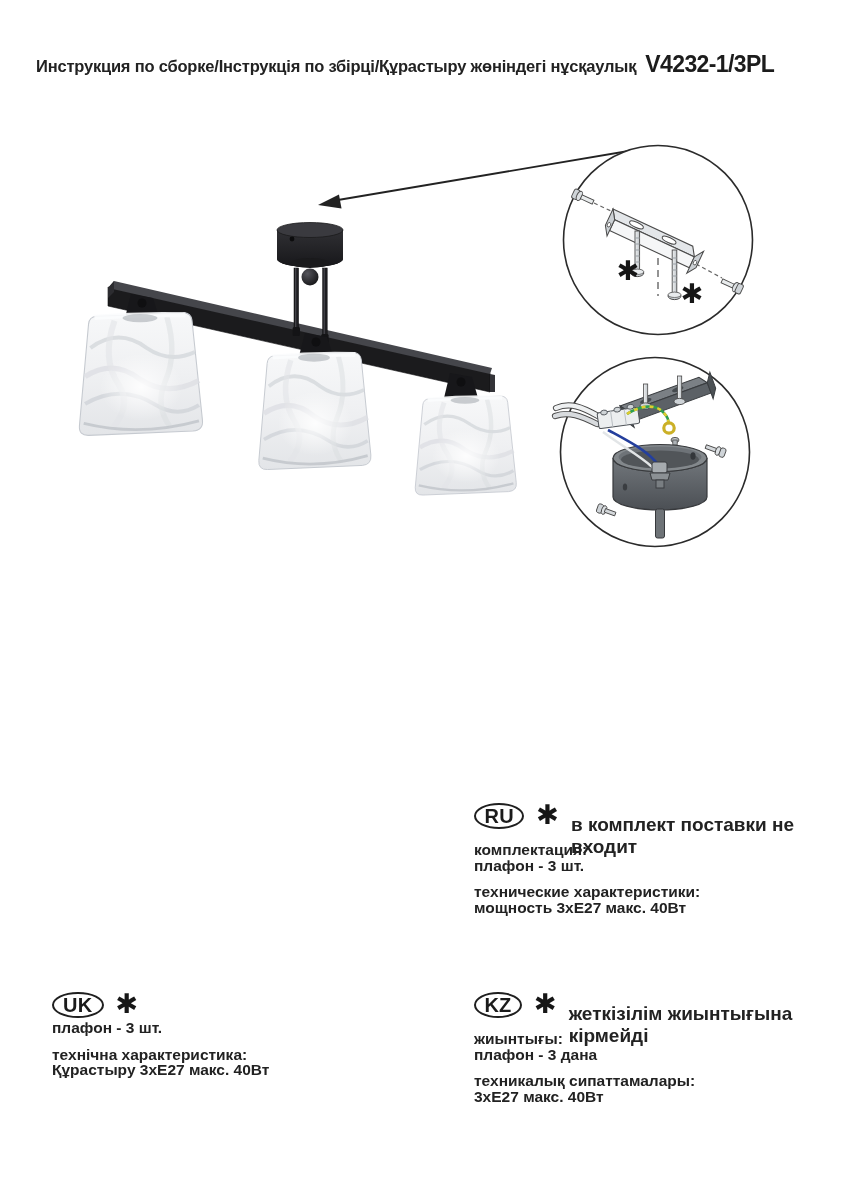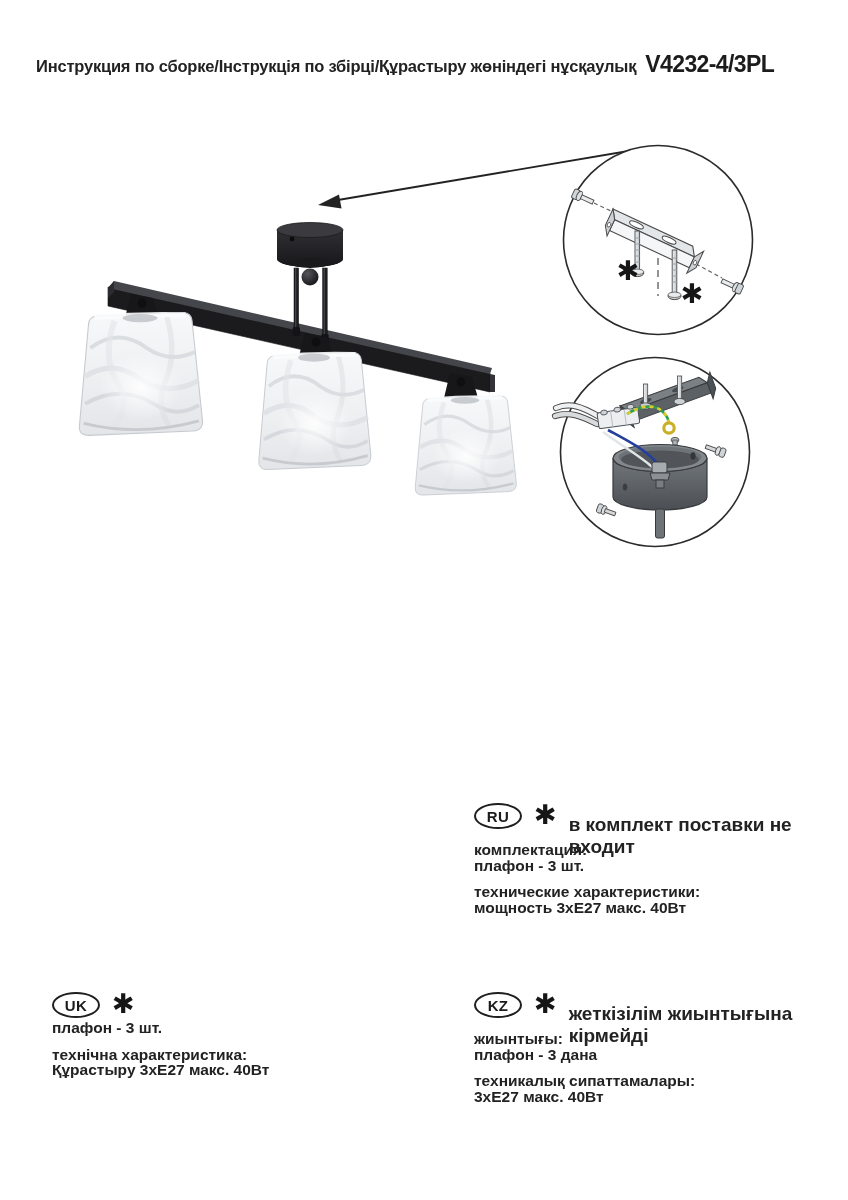--- a/index.html
+++ b/index.html
@@ -31,41 +31,41 @@
   .section { position:absolute; width:380px; }
   #sec-ru { left:474px; top:801px; }
   #sec-uk { left:52px;  top:990px; }
   #sec-kz { left:474px; top:990px; }
 
   .note-row { display:flex; align-items:center; gap:12px; height:30px; }
   .badge {
     box-sizing:border-box; min-width:48px; height:26px; padding:0 9px;
     border:2.5px solid #1f1f1f; border-radius:50%;
     display:flex; align-items:center; justify-content:center;
-    font-size:15px; font-weight:700; letter-spacing:0.3px; color:#1b1b1b;
+    font-size:20px; font-weight:700; letter-spacing:0.3px; color:#1b1b1b;
   }
   .ast-inline {
     font-family:"Liberation Sans","DejaVu Sans",sans-serif;
     font-size:27px; font-weight:700; line-height:1; color:#161616;
     transform:translateY(-1px);
   }
   .note-text { font-size:19px; font-weight:700; color:#222;margin-top:40px; }
 
   .line { font-size:15.5px; font-weight:700; line-height:15.5px; color:#222; }
   .gap-after-note { margin-top:11px; }
   .gap-group { margin-top:11px; }
 </style>
 </head>
 <body>
 
 <div class="page">
 
   <div class="title-row">
     <span class="title-text">Инструкция по сборке/Інструкція по збірці/Құрастыру жөніндегі нұсқаулық</span>
-    <span class="model-no">V4232-4/3PL</span>
+    <span class="model-no">V4232-1/3PL</span>
   </div>
 
   <svg class="figure-svg" width="848" height="620" viewBox="0 0 848 620">
     <defs>
       <linearGradient id="glassGrad" x1="0" y1="0" x2="0" y2="1">
         <stop offset="0" stop-color="#f7f8f9"></stop>
         <stop offset="0.5" stop-color="#eff0f2"></stop>
         <stop offset="1" stop-color="#e3e5e8"></stop>
       </linearGradient>
       <radialGradient id="glassShine" cx="0.5" cy="0.5" r="0.5">

